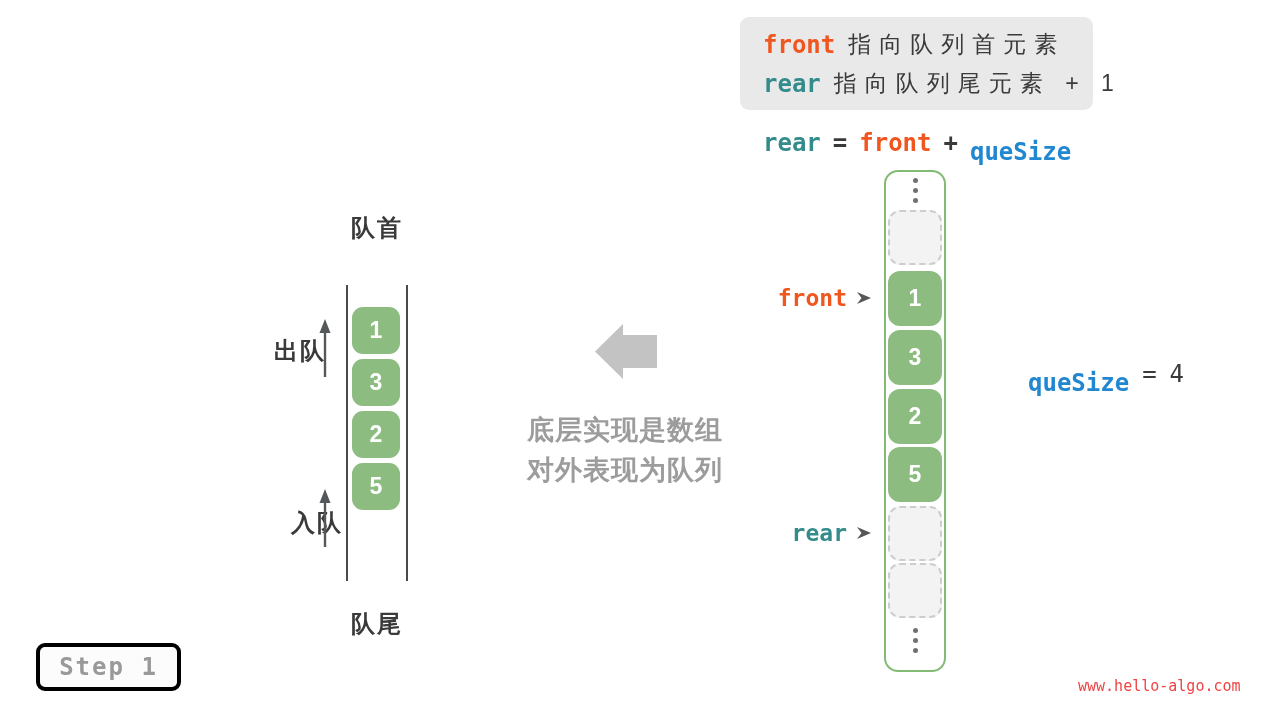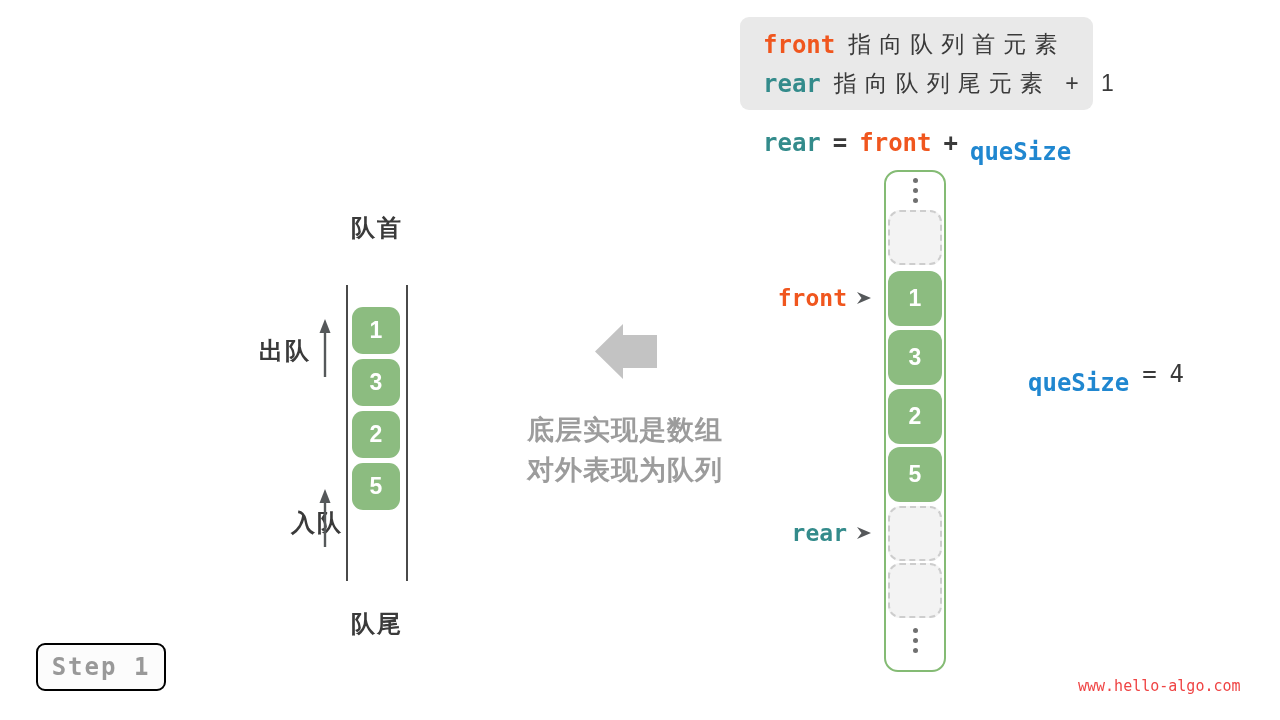--- a/index.html
+++ b/index.html
@@ -56,22 +56,22 @@
 
   
   .len-info{position:absolute;left:1028px;top:341px;}
   .len-label{font-size:23px;color:var(--dark,#3A3A3A);letter-spacing:2px;}
   .len-line{margin-top:9px;display:flex;align-items:center;gap:13px;
             font-family:"DejaVu Sans Mono",monospace;font-size:24px;}
   .len-line .var{font-weight:700;}
   .len-line .op{font-weight:500;color:var(--dark,#3A3A3A);}
 
   
-  .step-box{position:absolute;left:36px;top:643px;width:130px;height:48px;box-sizing:border-box;
-            border:2px solid #000000;border-radius:9px;background:#FCFCFC;
+  .step-box{position:absolute;left:36px;top:643px;width:145px;height:48px;box-sizing:border-box;
+            border:4px solid #000000;border-radius:9px;background:#FCFCFC;
             display:flex;align-items:center;justify-content:center;}
   .step-box span{font-family:"DejaVu Sans Mono",monospace;font-weight:700;font-size:24px;
                  color:#999999;letter-spacing:2px;}
 
   .watermark{position:absolute;left:1078px;top:677px;font-family:"DejaVu Sans Mono",monospace;
              font-size:15px;color:#ef4444;}
 </style>
 </head>
 <body>
 
@@ -98,21 +98,21 @@
 
   <div class="q-label" style="left:340px;top:212px;">队首</div>
   <div class="wall" style="left:346px;"></div>
   <div class="wall" style="left:406px;"></div>
   <div class="qcell" style="top:307px;">1</div>
   <div class="qcell" style="top:359px;">3</div>
   <div class="qcell" style="top:411px;">2</div>
   <div class="qcell" style="top:463px;">5</div>
   <div class="q-label" style="left:340px;top:608px;">队尾</div>
 
-  <div class="op-label" style="left:259px;top:335px;">出队</div>
+  <div class="op-label" style="left:274px;top:335px;">出队</div>
   <svg class="up-arrow" style="left:317px;top:319px;" width="16" height="60" viewBox="0 0 16 60">
     <line x1="8" y1="58" x2="8" y2="12" stroke="#55585A" stroke-width="2.4"></line>
     <polygon points="8,0 2.5,14 13.5,14" fill="#55585A"></polygon>
   </svg>
   <div class="op-label" style="left:259px;top:507px;margin-left:32px;">入队</div>
   <svg class="up-arrow" style="left:317px;top:489px;" width="16" height="60" viewBox="0 0 16 60">
     <line x1="8" y1="58" x2="8" y2="12" stroke="#55585A" stroke-width="2.4"></line>
     <polygon points="8,0 2.5,14 13.5,14" fill="#55585A"></polygon>
   </svg>
 

